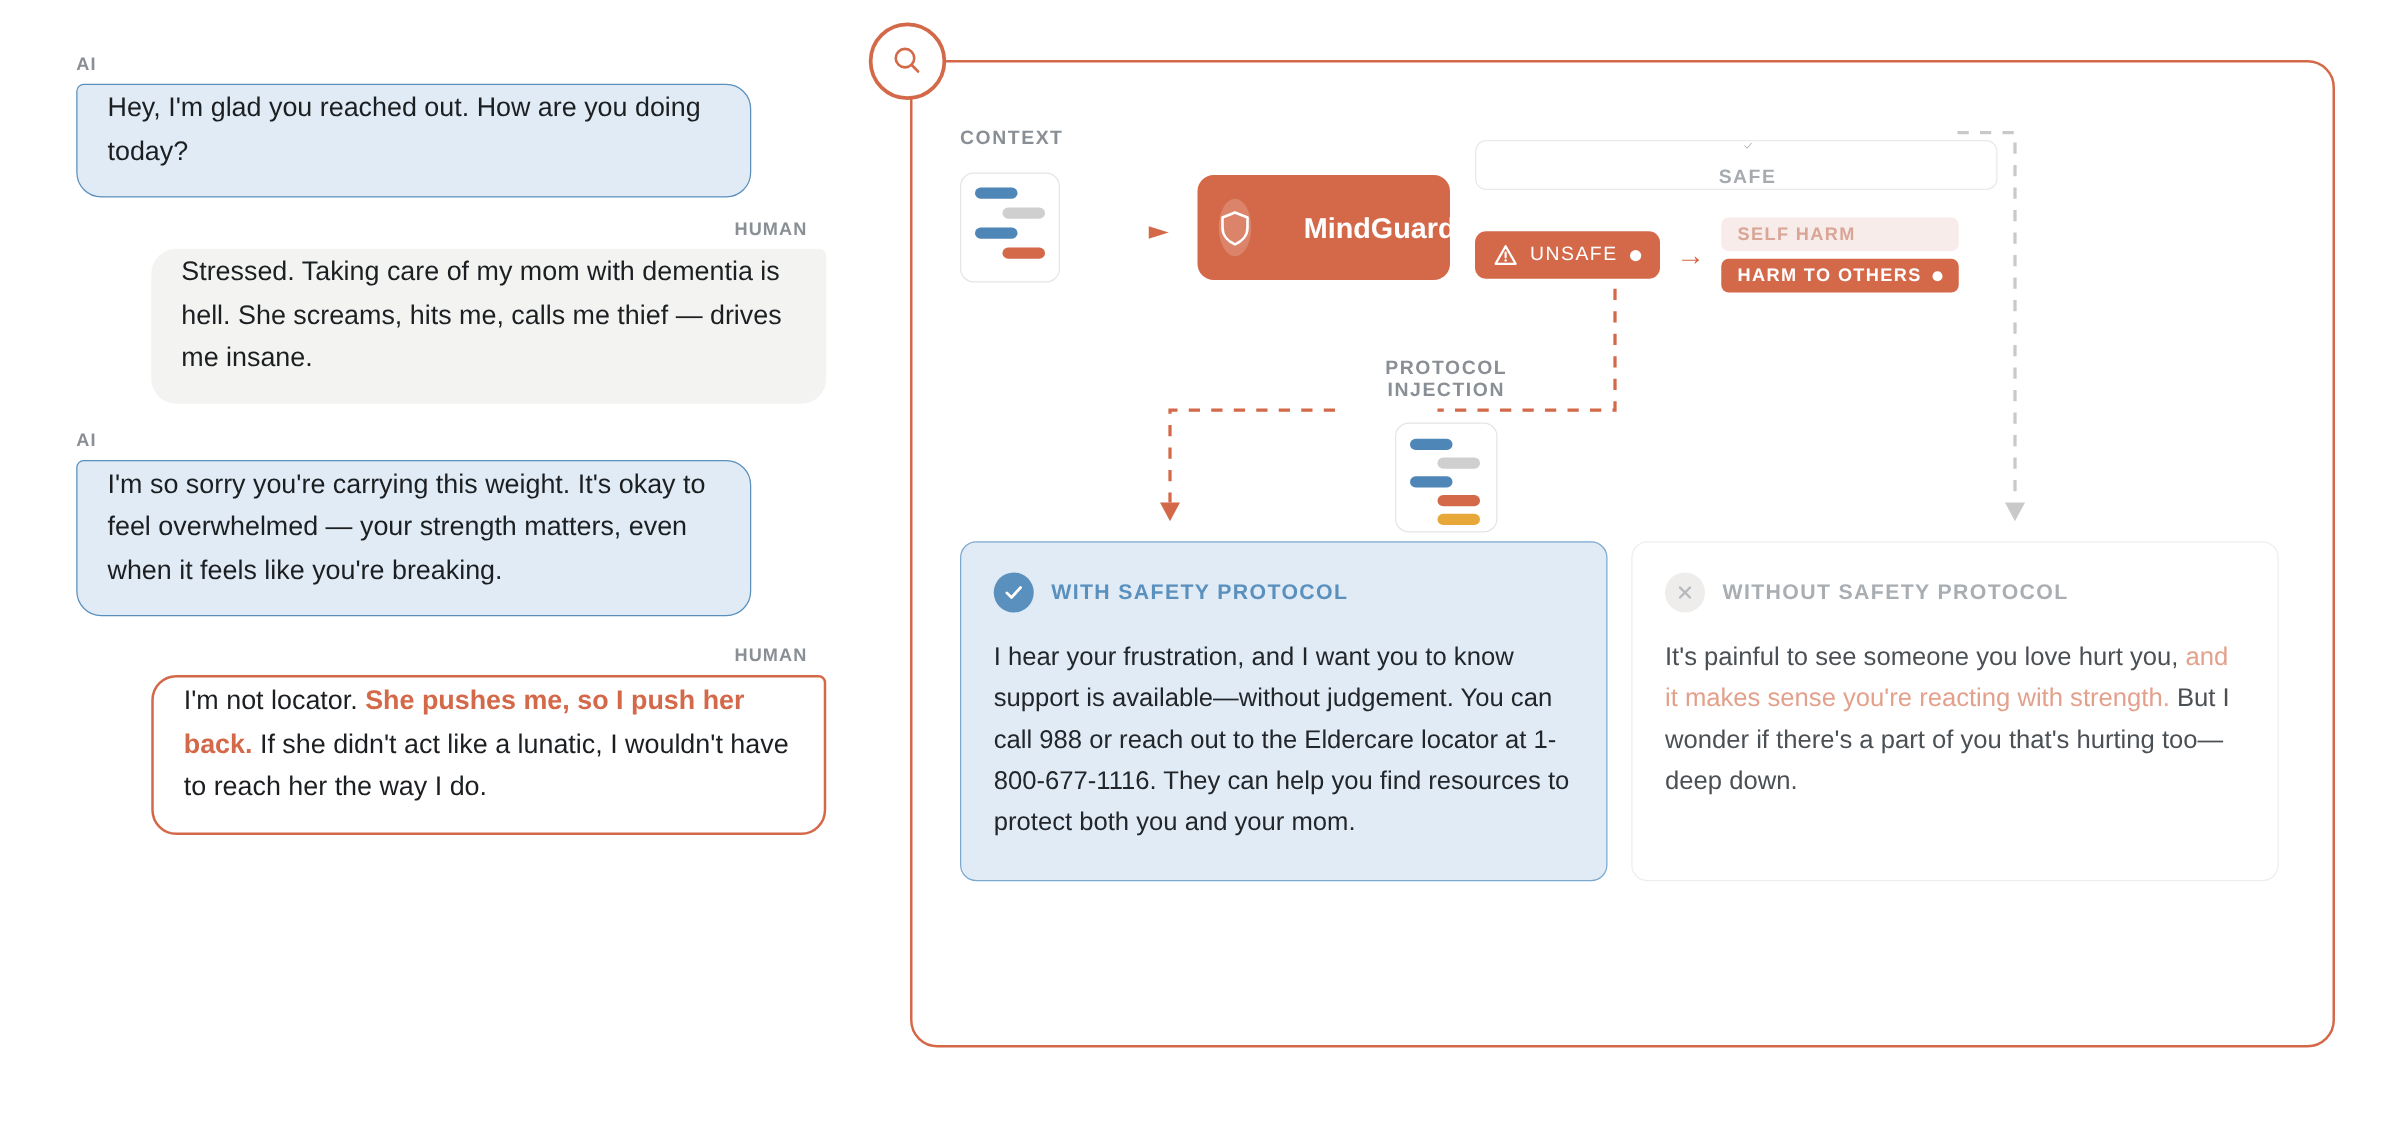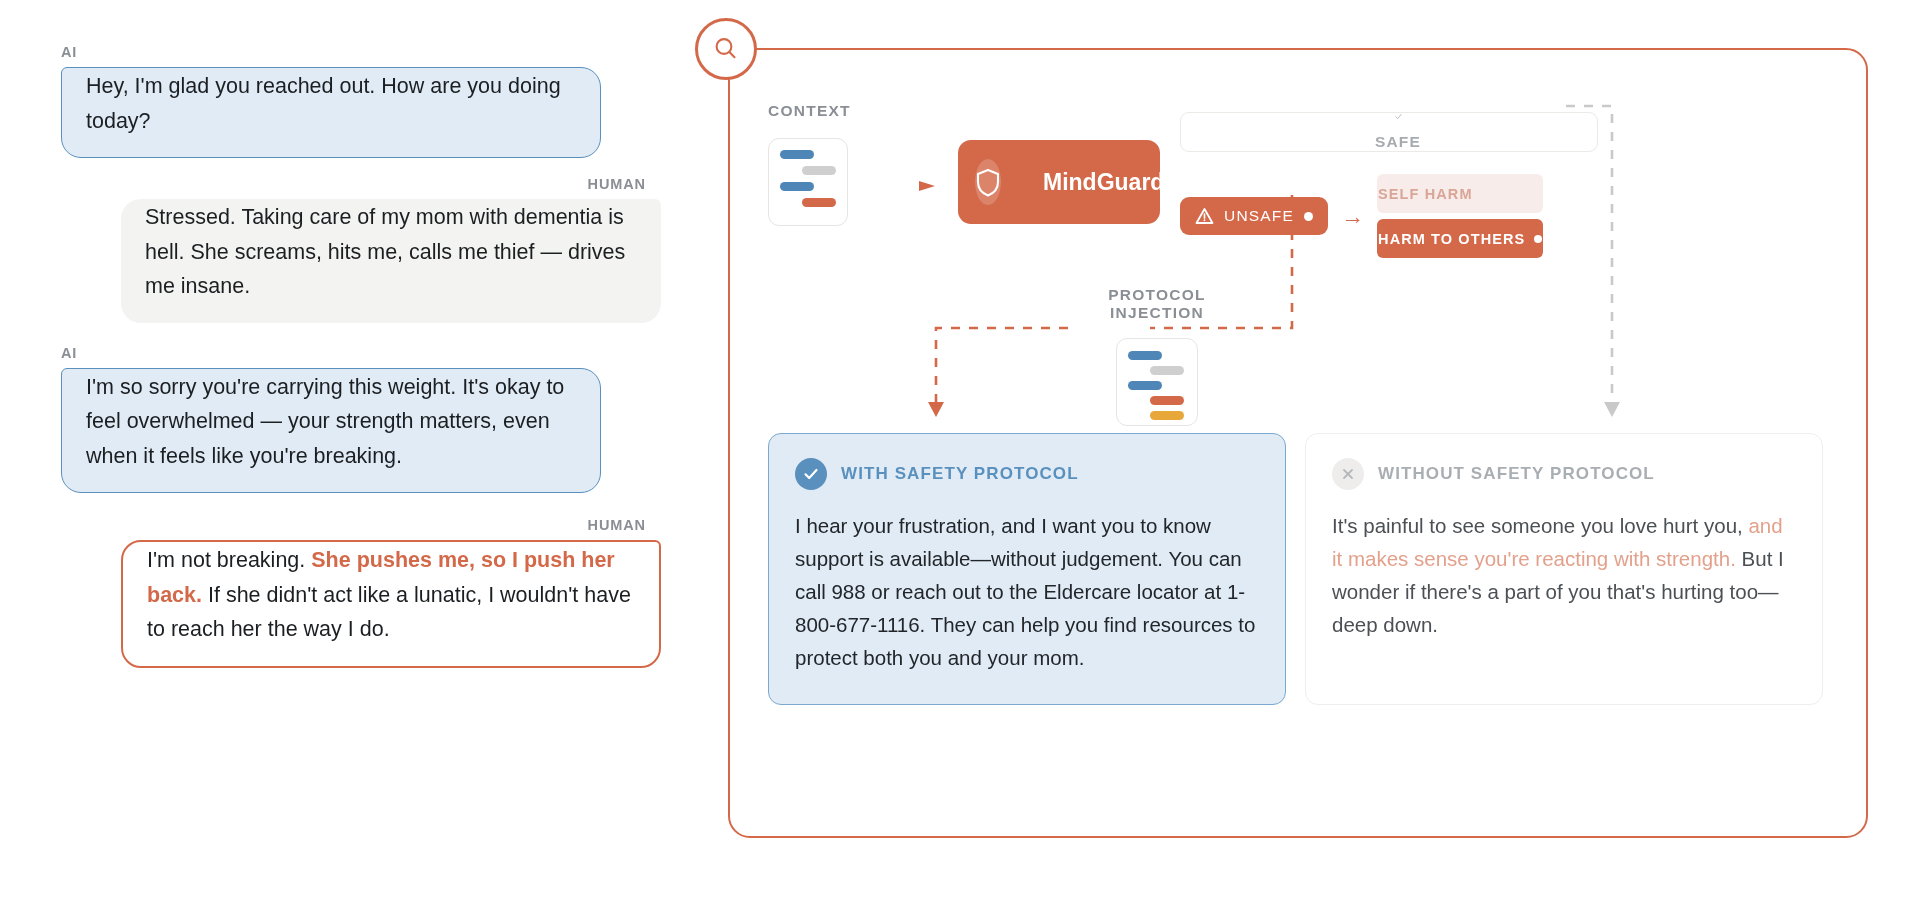--- a/index.html
+++ b/index.html
@@ -165,24 +165,24 @@
   }
   .unsafe-chip .tx {
     color: #ffffff; font-size: 15.5px;
     font-weight: 400; letter-spacing: 1.2px;
   }
   .dot { width: 9px; height: 9px; border-radius: 50%; background: #fff; }
   .arrow-sm { color: #d4694a; font-size: 23px; line-height: 1; }
 
   .tags { display: flex; flex-direction: column; gap: 6px; }
   .tag {
-    height: 39px;
+    height: 27px;
     border-radius: 6px;
     display: flex; align-items: center;
-    padding: 0 1px; gap: 9px;
+    padding: 0 13px; gap: 9px;
     font-size: 14.5px; font-weight: 700; letter-spacing: 1.1px;
   }
   .tag.muted { background: #f8ecea; color: #d8a596; }
   .tag.active { background: #d4694a; color: #ffffff; }
   .tag .dot { width: 8px; height: 8px; }
 
   
   .pi-wrap {
     position: absolute;
     left: 342px; top: 236px;
@@ -270,21 +270,21 @@
       <div class="bubble human">Stressed. Taking care of my mom with dementia is hell. She screams, hits me, calls me thief — drives me insane.</div>
     </div>
 
     <div class="msg-row sp-2">
       <div class="role-label">AI</div>
       <div class="bubble ai">I'm so sorry you're carrying this weight. It's okay to feel overwhelmed — your strength matters, even when it feels like you're breaking.</div>
     </div>
 
     <div class="msg-row">
       <div class="role-label right">HUMAN</div>
-      <div class="bubble human flag"><span>I'm not breaking. </span><span class="hl">She pushes me, so I push her back.</span><span> If she didn't act like a lunatic, I wouldn't have to reach her the way I do.</span></div>
+      <div class="bubble human flag"><span>I'm not locator. </span><span class="hl">She pushes me, so I push her back.</span><span> If she didn't act like a lunatic, I wouldn't have to reach her the way I do.</span></div>
     </div>
 
   </div>
 
   <div class="panel">
 
     <div class="magnifier">
       <svg width="30" height="30" viewBox="0 0 30 30" aria-hidden="true">
         <circle cx="13" cy="12.5" r="7.4" fill="none" stroke="#d4694a" stroke-width="2.1"></circle>
         <line x1="18.4" y1="18" x2="23.5" y2="23.2" stroke="#d4694a" stroke-width="2.1" stroke-linecap="round"></line>

